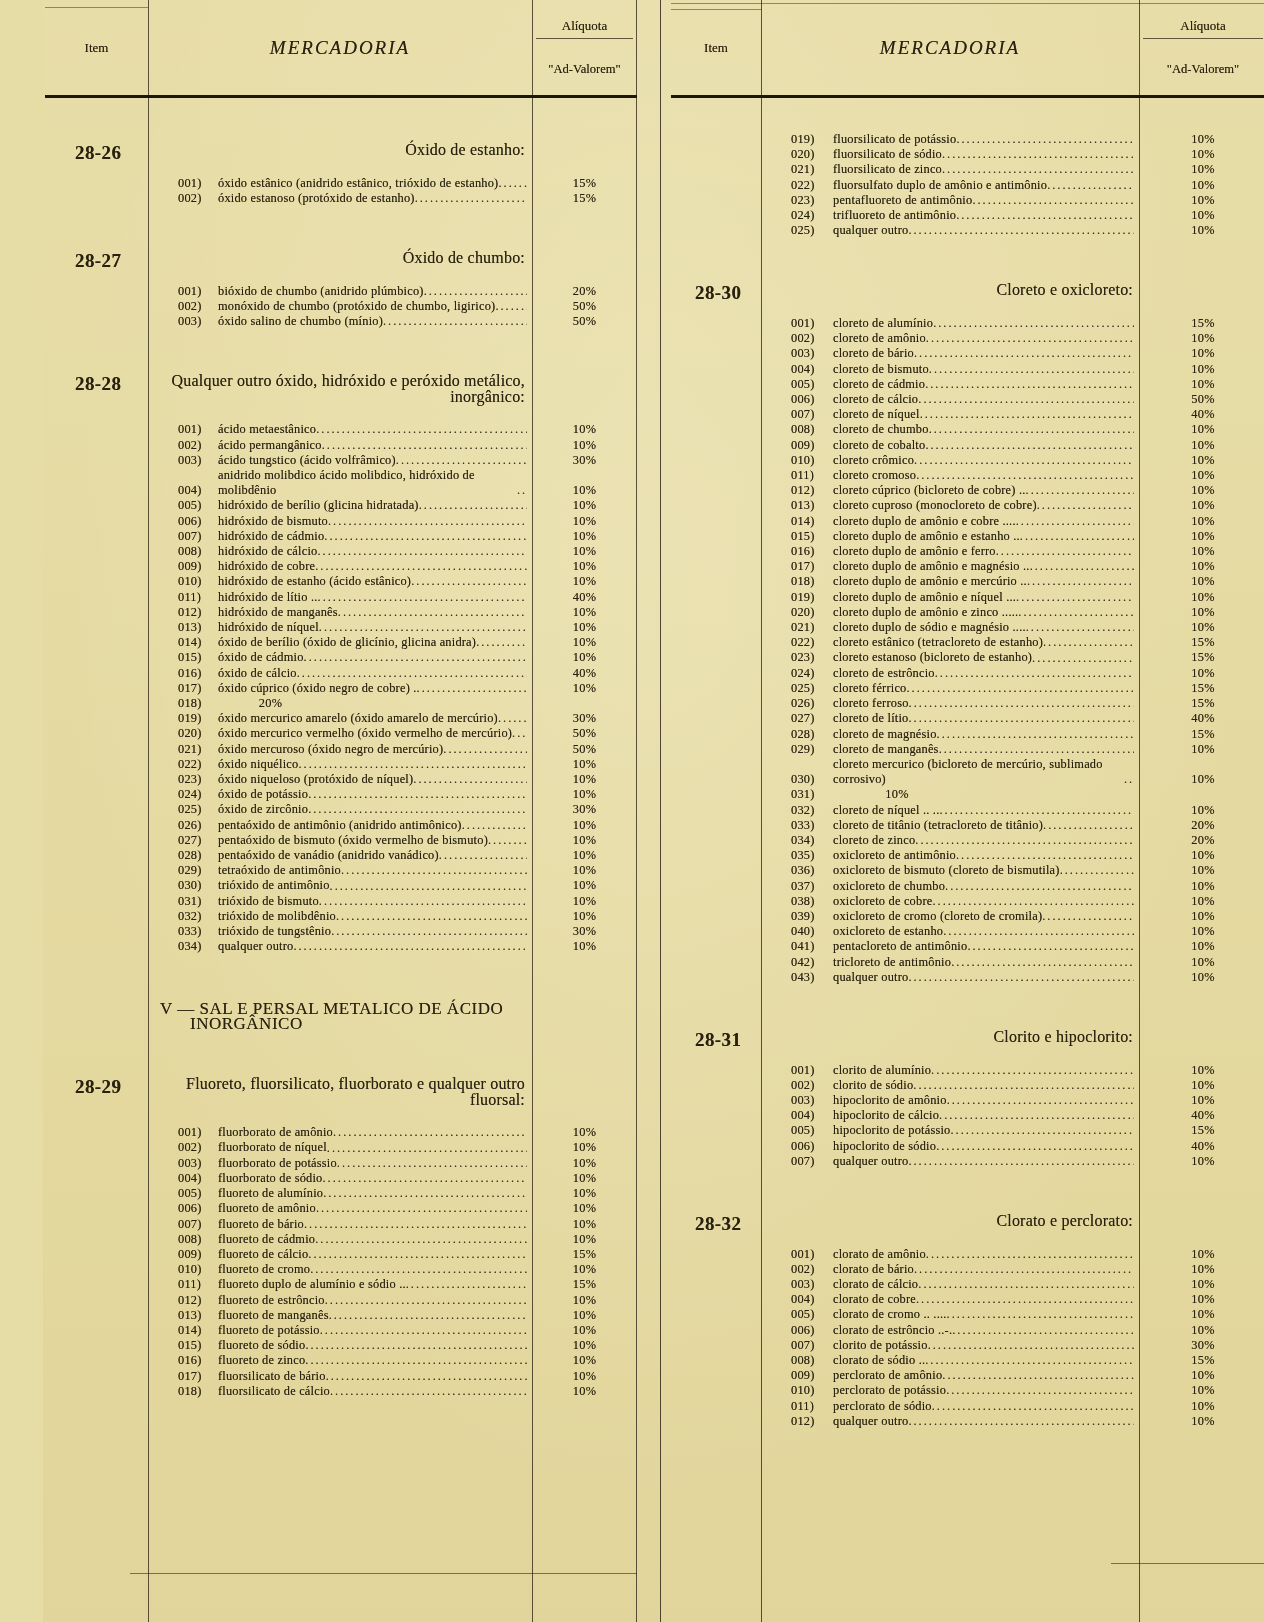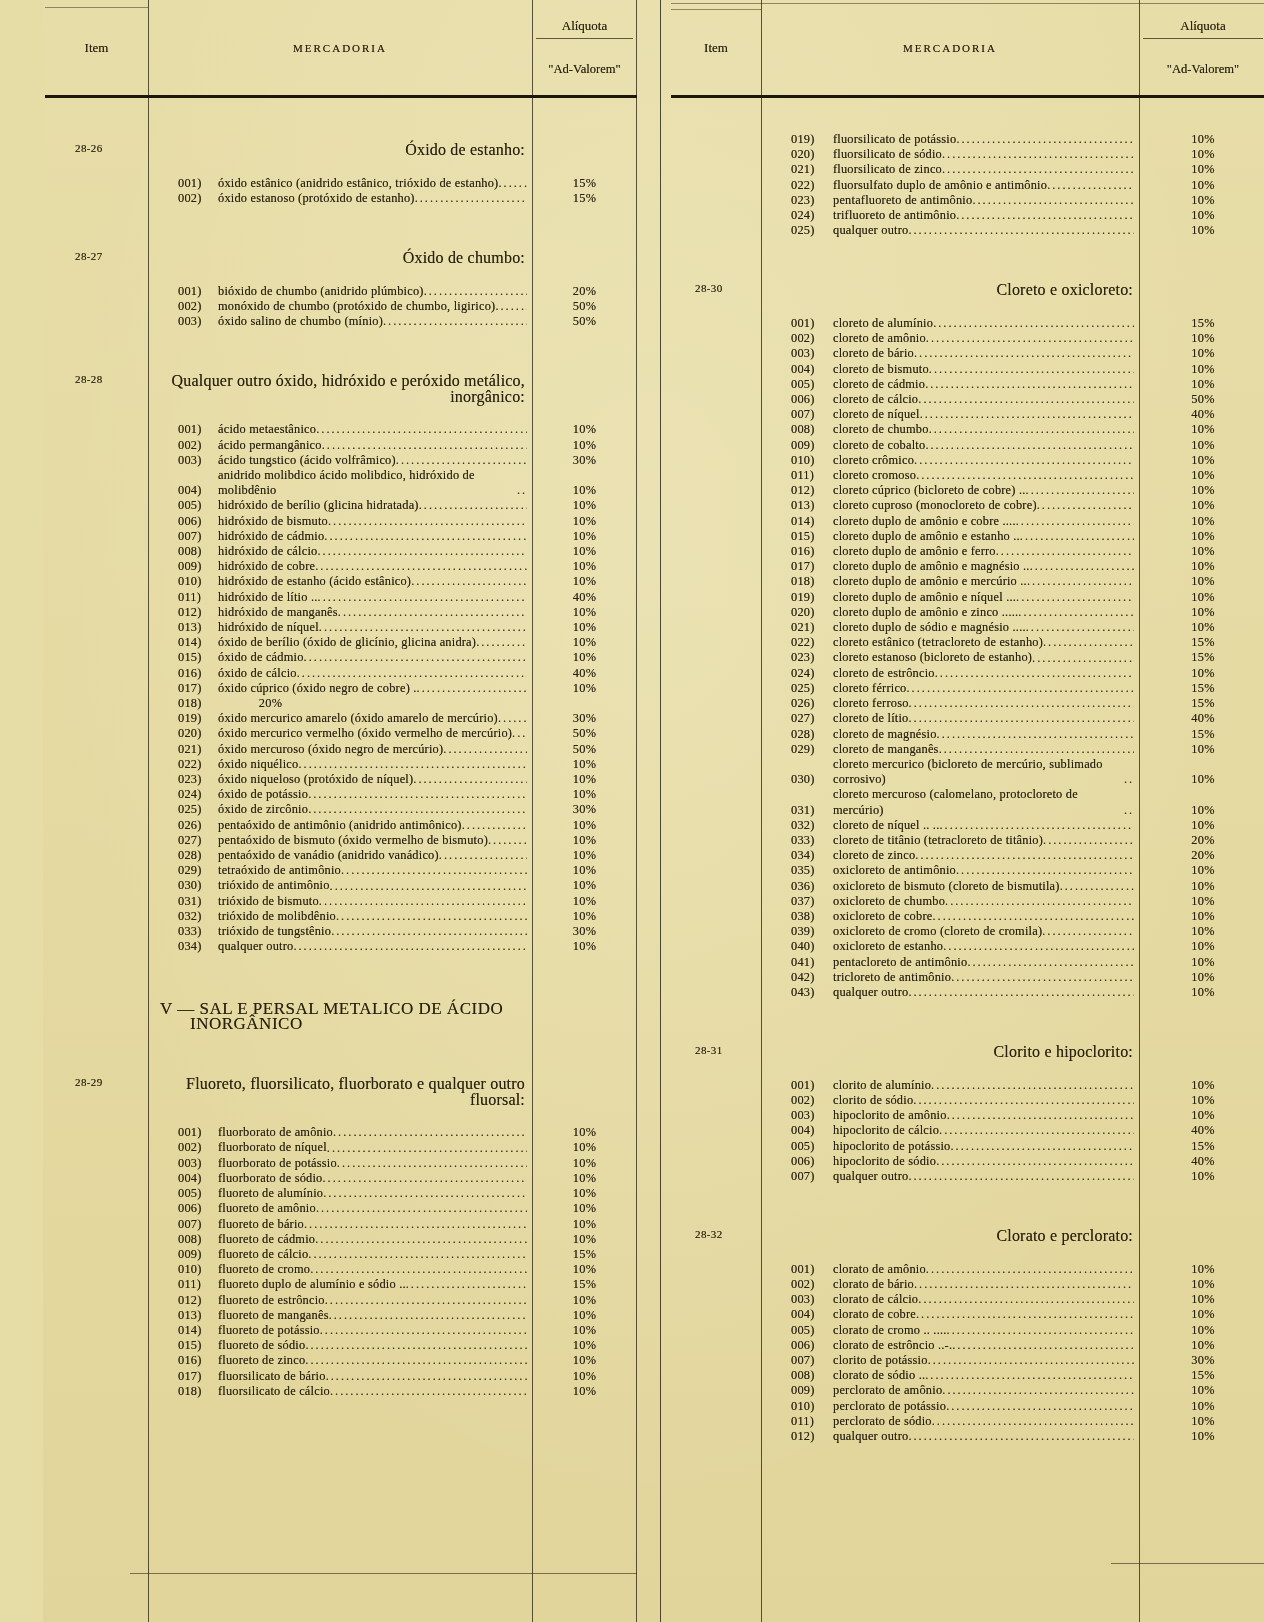--- a/index.html
+++ b/index.html
@@ -22,31 +22,31 @@
   #colR{left:628px;width:596px;}
   .vline{position:absolute;top:0;bottom:0;width:1px;background:rgba(32,25,11,.72);}
   .center-divider{position:absolute;top:0;bottom:0;left:617px;width:1px;background:rgba(32,25,11,.78);}
   .topline{position:absolute;height:1px;background:rgba(32,25,11,.45);}
   .botline{position:absolute;height:1px;background:rgba(32,25,11,.55);}
   .header-rule{position:absolute;left:0;right:0;top:95px;height:3px;background:#1d170a;}
   
   .hdr{position:absolute;top:0;left:0;right:0;height:95px;display:flex;font-size:13px;}
   .hdr-item{flex:none;display:flex;align-items:center;justify-content:center;}
   #colL .hdr-item{width:103px;} #colR .hdr-item{width:90px;}
-  .hdr-merc{flex:1;display:flex;align-items:center;justify-content:center;letter-spacing:2px;font-size:11px;}
+  .hdr-merc{flex:1;display:flex;align-items:center;justify-content:center;letter-spacing:2px;font-size:19px;font-style:italic;}
   .hdr-aliq{flex:none;display:flex;flex-direction:column;align-items:center;justify-content:center;padding:0 4px;box-sizing:border-box;gap:18px;}
   #colL .hdr-aliq{width:105px;} #colR .hdr-aliq{width:128px;}
   .hdr-aliq .a1{display:block;width:100%;text-align:center;border-bottom:1px solid rgba(35,28,12,.7);padding-bottom:4px;margin-bottom:5px;}
   .hdr-aliq .a2{display:block;width:100%;text-align:center;font-size:12.6px;}
   
   .tbody{position:absolute;left:0;right:0;top:98px;}
   .section{display:flex;margin-top:44px;}
   .section.cont{margin-top:16px;}
   .heading-block{margin-top:46px;}
-  .code{flex:none;box-sizing:border-box;font-weight:normal;font-size:11px;letter-spacing:.4px;}
+  .code{flex:none;box-sizing:border-box;font-weight:bold;font-size:19px;letter-spacing:.4px;}
   #colL .code{width:103px;padding-left:30px;}
   #colR .code{width:90px;padding-left:24px;}
   .content{flex:1;min-width:0;}
   .title{font-size:16px;line-height:15.6px;text-indent:-20px;letter-spacing:.2px;text-align:right;}
   #colL .title{padding-right:112px;}
   #colR .title{padding-right:134px;}
   .heading{font-size:17px;line-height:15.8px;letter-spacing:.5px;padding-left:42px;text-indent:-30px;}
   #colL .heading{padding-right:112px;}
   .entries{margin-top:18px;}
   .entry{display:flex;align-items:flex-end;font-size:12.4px;line-height:15.2px;letter-spacing:.2px;}
@@ -896,24 +896,20 @@
               <div class="entry">
                 <div class="num">030)</div>
                 <div class="etext">
                   <div class="t">cloreto mercurico (bicloreto de mercúrio, sublimado corrosivo)</div>
                   <div class="dots"></div>
                 </div>
                 <div class="rate">10%</div>
               </div>
               <div class="entry">
                 <div class="num">031)</div>
-                <div class="etext">
-                  <div class="t">cloreto mercuroso (calomelano, protocloreto de mercúrio)</div>
-                  <div class="dots"></div>
-                </div>
                 <div class="rate">10%</div>
               </div>
               <div class="entry">
                 <div class="num">032)</div>
                 <div class="etext">
                   <div class="t">cloreto de níquel .. ..</div>
                   <div class="dots"></div>
                 </div>
                 <div class="rate">10%</div>
               </div>

